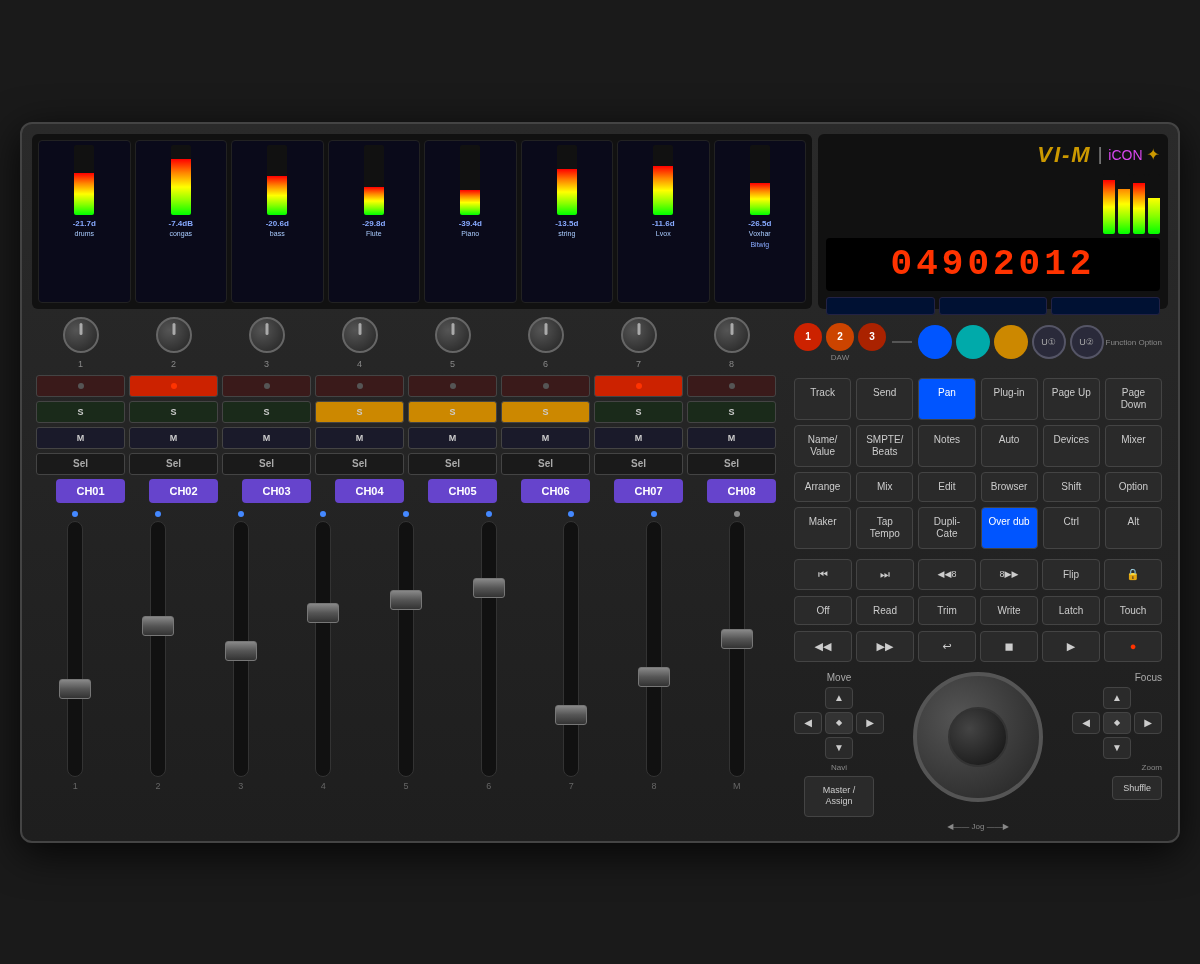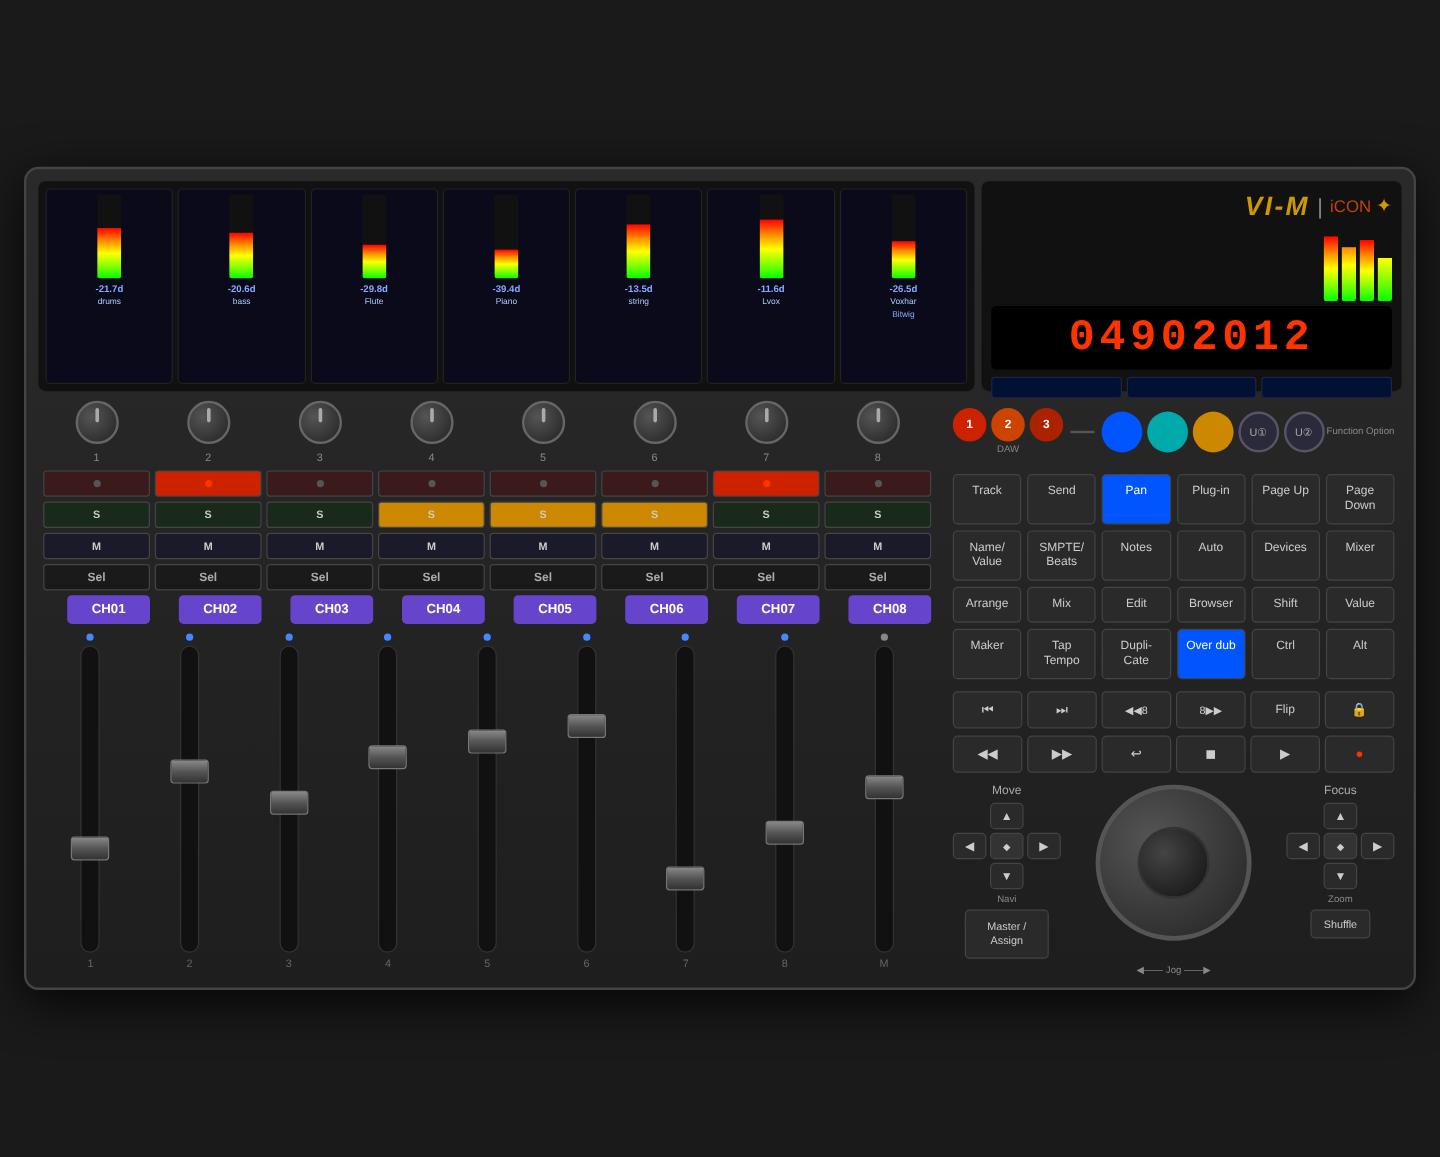--- a/index.html
+++ b/index.html
@@ -102,21 +102,21 @@
       font-weight: bold;
       font-style: italic;
       letter-spacing: 2px;
     }
     .brand-sep {
       color: #888;
       font-size: 18px;
       margin: 0 6px;
     }
     .brand-icon {
-      color: #c2410c;
+      color: #d946ef;
       font-size: 14px;
     }
     .time-display {
       background: #000;
       border-radius: 4px;
       padding: 6px 10px;
       display: flex;
       justify-content: center;
       margin-bottom: 6px;
     }
@@ -479,20 +479,27 @@
     <div class="channel-displays">
 
       <div class="channel-display">
         <div class="meter-bar">
           <div class="meter-fill" style="height:60%"></div>
         </div>
         <div class="ch-value">-21.7d</div>
         <div class="ch-name">drums</div>
       </div>
 
+      <div class="channel-display">
+        <div class="meter-bar">
+          <div class="meter-fill" style="height:80%"></div>
+        </div>
+        <div class="ch-value">-7.4dB</div>
+        <div class="ch-name">congas</div>
+      </div>
 
       <div class="channel-display">
         <div class="meter-bar">
           <div class="meter-fill" style="height:55%"></div>
         </div>
         <div class="ch-value">-20.6d</div>
         <div class="ch-name">bass</div>
       </div>
 
       <div class="channel-display">
@@ -827,41 +834,49 @@
         <div class="grid-btn">Notes</div>
         <div class="grid-btn">Auto</div>
         <div class="grid-btn">Devices</div>
         <div class="grid-btn">Mixer</div>
 
         <div class="grid-btn">Arrange</div>
         <div class="grid-btn">Mix</div>
         <div class="grid-btn">Edit</div>
         <div class="grid-btn">Browser</div>
         <div class="grid-btn">Shift</div>
-        <div class="grid-btn">Value</div>
+        <div class="grid-btn">Option</div>
 
         <div class="grid-btn">Maker</div>
         <div class="grid-btn">Tap Tempo</div>
         <div class="grid-btn">Dupli- Cate</div>
         <div class="grid-btn active2">Over dub</div>
         <div class="grid-btn">Ctrl</div>
         <div class="grid-btn">Alt</div>
       </div>
 
       <div class="transport-section">
 
         <div class="transport-row">
           <div class="trans-btn">⏮</div>
           <div class="trans-btn">⏭</div>
           <div class="trans-btn" style="font-size:9px;">◀◀8</div>
           <div class="trans-btn" style="font-size:9px;">8▶▶</div>
           <div class="trans-btn" style="font-size:10px;">Flip</div>
           <div class="trans-btn">🔒</div>
         </div>
 
+        <div class="transport-row">
+          <div class="trans-btn" style="font-size:10px;">Off</div>
+          <div class="trans-btn" style="font-size:10px;">Read</div>
+          <div class="trans-btn" style="font-size:10px;">Trim</div>
+          <div class="trans-btn" style="font-size:10px;">Write</div>
+          <div class="trans-btn" style="font-size:10px;">Latch</div>
+          <div class="trans-btn" style="font-size:10px;">Touch</div>
+        </div>
 
         <div class="transport-row">
           <div class="trans-btn">◀◀</div>
           <div class="trans-btn">▶▶</div>
           <div class="trans-btn">↩</div>
           <div class="trans-btn">◼</div>
           <div class="trans-btn">▶</div>
           <div class="trans-btn" style="color:#ff3300;">●</div>
         </div>
       </div>
@@ -885,21 +900,21 @@
           <div class="master-btn">Master / Assign</div>
         </div>
 
         <div style="display:flex;flex-direction:column;align-items:center;gap:20px;flex:1;">
           <div class="jog-wheel">
             <div class="jog-inner"></div>
           </div>
           <div class="jog-label">◀—— Jog ——▶</div>
         </div>
 
-        <div style="display:flex;flex-direction:column;align-items:center;gap:4px;">
+        <div style="display:flex;flex-direction:column;align-items:flex-end;gap:4px;">
           <div style="color:#aaa;font-size:10px;">Focus</div>
           <div style="display:grid;grid-template-columns:repeat(3,28px);grid-template-rows:repeat(3,22px);gap:3px;">
             <div></div>
             <div class="trans-btn" style="font-size:10px;">▲</div>
             <div></div>
             <div class="trans-btn" style="font-size:10px;">◀</div>
             <div class="trans-btn" style="font-size:8px;background:#333;">◆</div>
             <div class="trans-btn" style="font-size:10px;">▶</div>
             <div></div>
             <div class="trans-btn" style="font-size:10px;">▼</div>

